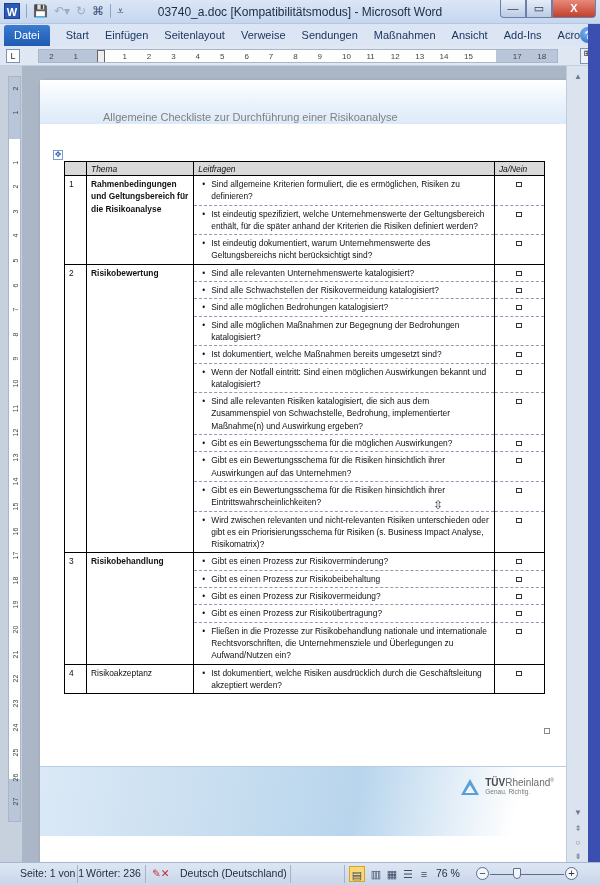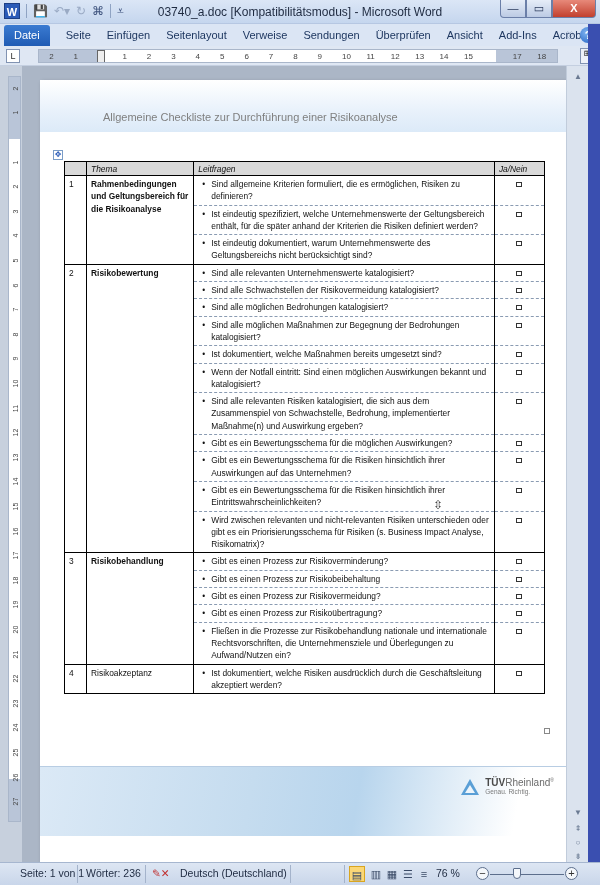--- a/index.html
+++ b/index.html
@@ -43,21 +43,21 @@
 
   
   .vruler-bg { position: absolute; left: 0; top: 66px; width: 38px; height: 796px; background: #c7d0dd; }
   .vruler { position: absolute; left: 8px; top: 76px; width: 13px; height: 746px; background: #fff; border: 1px solid #a9b6ca; overflow: hidden; }
   .vruler .margin { position: absolute; left: 0; right: 0; background: #b9c5d8; }
   .vruler .vtick { position: absolute; left: 0; width: 13px; text-align: center; font-size: 7px; color: #444; transform: rotate(-90deg); }
 
   
   .docarea { position: absolute; left: 22px; top: 66px; width: 544px; height: 796px; background: #abb6c6; }
   .page { position: absolute; left: 18px; top: 14px; width: 526px; height: 808px; background: #fff; box-shadow: 2px 2px 4px rgba(0,0,0,0.35); }
-  .page-header { position: absolute; left: 0; top: 0; width: 100%; height: 52px; background: linear-gradient(180deg, #ffffff 0%, #e8f1fb 60%, #dceaf8 100%); }
+  .page-header { position: absolute; left: 0; top: 0; width: 100%; height: 44px; background: linear-gradient(180deg, #ffffff 0%, #e8f1fb 60%, #dceaf8 100%); }
   .page-header-title { position: absolute; left: 63px; top: 31px; font-size: 11px; color: #7f7f7f; }
   .page-footer { position: absolute; left: 0; top: 686px; width: 100%; height: 70px;
     background: linear-gradient(100deg, #dbe9f6 0%, #c5dcef 40%, #b8d5ed 60%, #ffffff 90%); border-top: 1px solid #b8cde3; }
   .footer-text { position: absolute; left: 63px; top: 7px; font-size: 7.5px; color: #7b7b7b; line-height: 10px; }
   .footer-text .sp { text-decoration: underline wavy #d04040; }
   .tuv-logo { position: absolute; right: 12px; top: 10px; display: flex; align-items: flex-start; gap: 6px; }
   .tuv-tri { width: 0; height: 0; border-left: 9px solid transparent; border-right: 9px solid transparent; border-bottom: 16px solid #5a9fd6; position: relative; margin-top: 2px; }
   .tuv-tri::after { content: ""; position: absolute; left: -5px; top: 6px; border-left: 5px solid transparent; border-right: 5px solid transparent; border-bottom: 8px solid #eef5fb; }
   .tuv-name { font-size: 10px; color: #6b6b6b; }
   .tuv-name b { color: #4a4a4a; }
@@ -114,26 +114,26 @@
   <div class="title-text">03740_a.doc [Kompatibilitätsmodus]  -  Microsoft Word</div>
   <div class="winctl">
     <div class="min">—</div>
     <div>▭</div>
     <div class="close">X</div>
   </div>
 </div>
 
 <div class="tabs">
   <div class="tab-file">Datei</div>
-  <div class="tab">Seite</div>
+  <div class="tab">Start</div>
   <div class="tab">Einfügen</div>
   <div class="tab">Seitenlayout</div>
   <div class="tab">Verweise</div>
   <div class="tab">Sendungen</div>
-  <div class="tab">Überprüfen</div>
+  <div class="tab">Maßnahmen</div>
   <div class="tab">Ansicht</div>
   <div class="tab">Add-Ins</div>
   <div class="tab">Acrobat</div>
   <div class="tab-right">
     <span class="chev">♡</span>
     <span class="help-icon">?</span>
   </div>
 </div>
 
 <div class="ruler-row">

